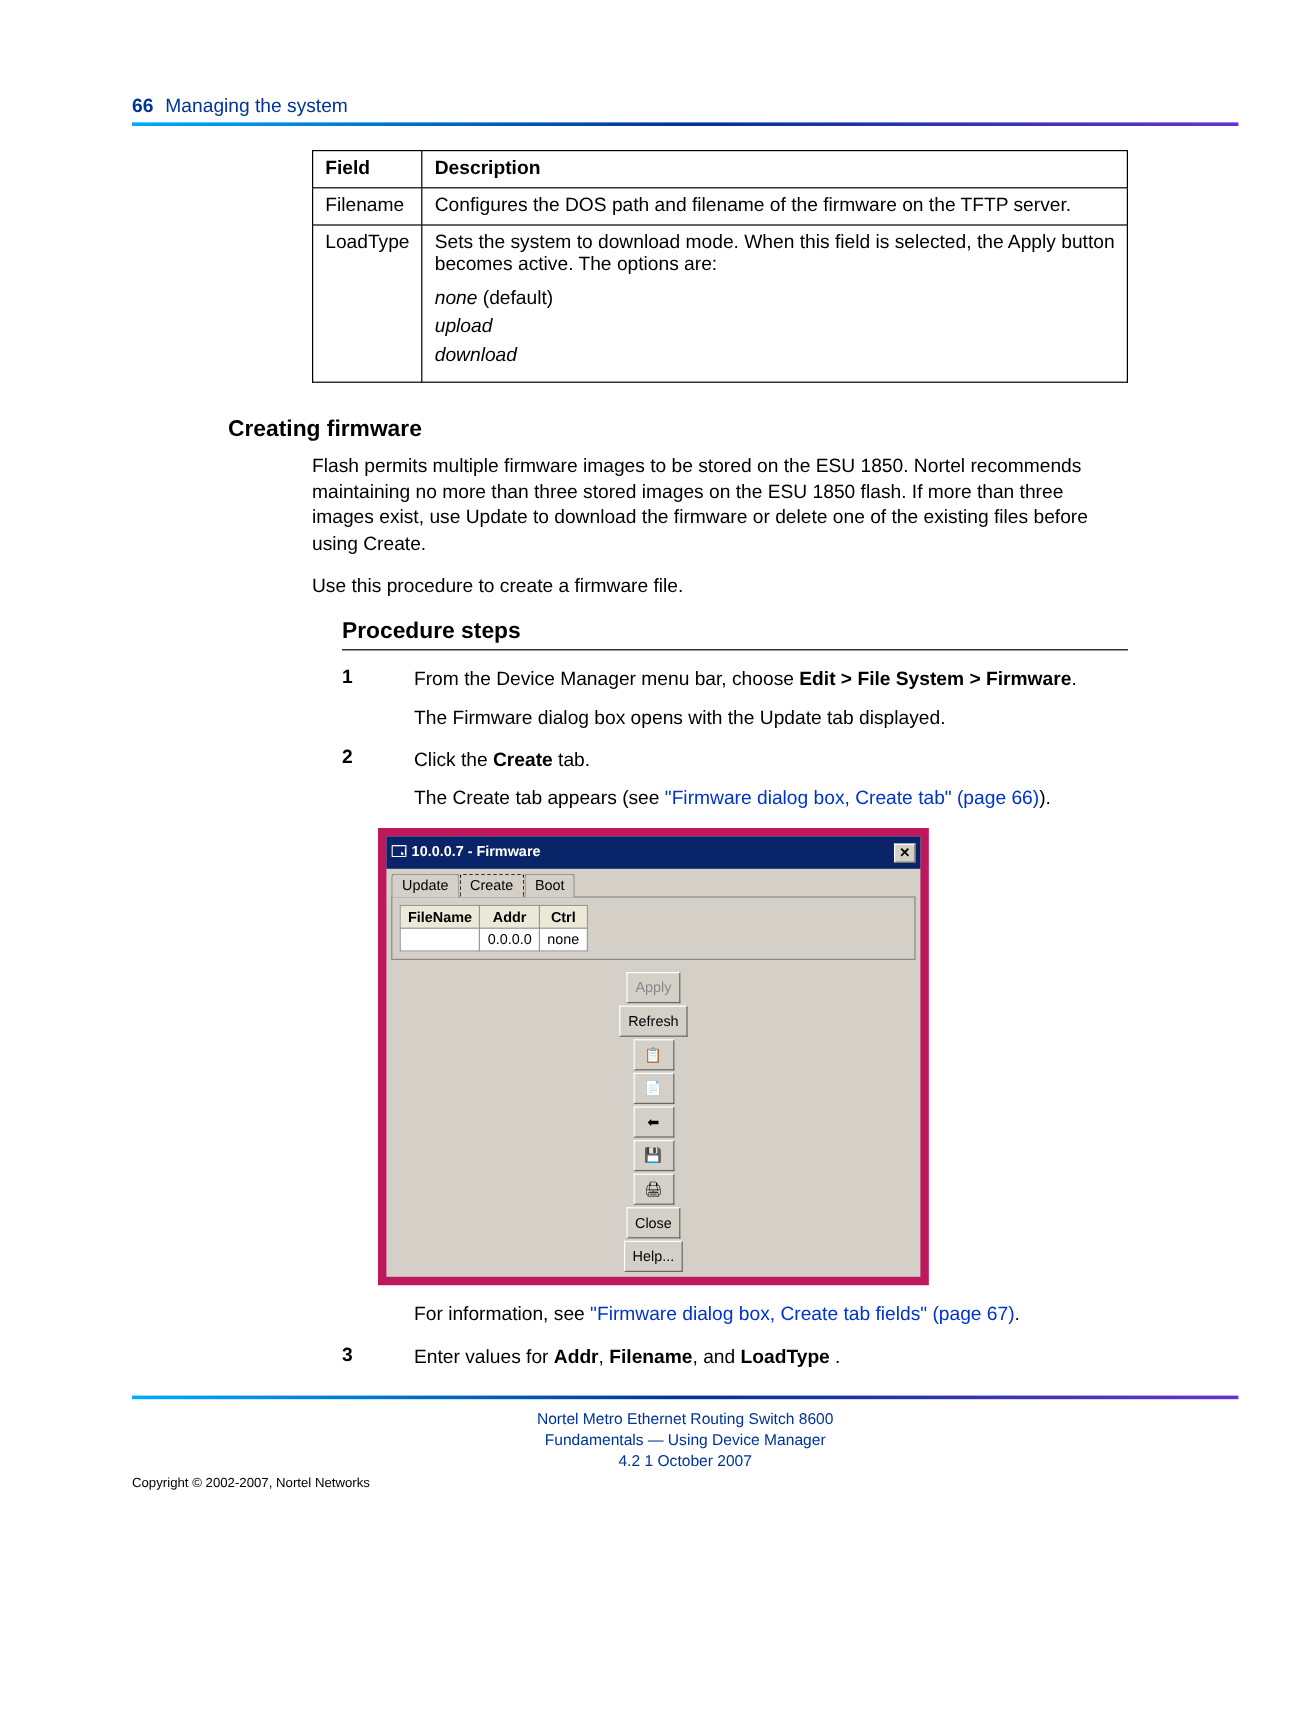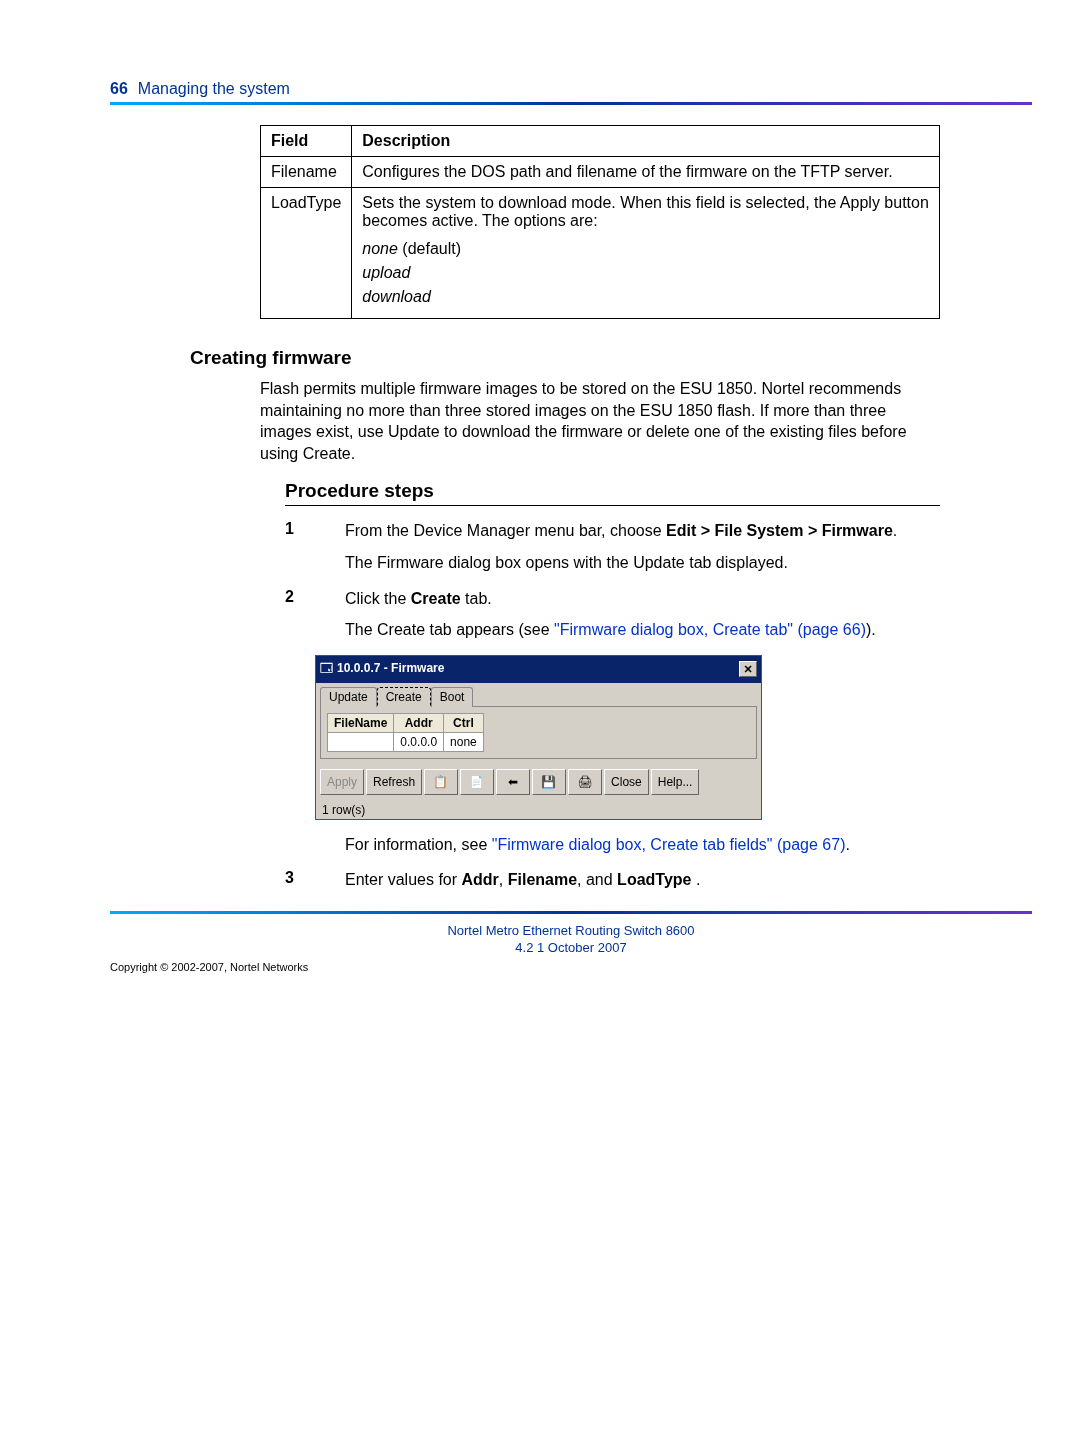--- a/index.html
+++ b/index.html
@@ -102,21 +102,21 @@
     font-weight: bold;
     margin: 14px 0 6px 205px;
     font-size: 15px;
   }
   .screenshot {
     margin: 0 0 14px 205px;
   }
   
   .dlg {
     width: 445px;
-    border: 1px solid #be185d;
+    border: 7px solid #be185d;
     background: #d4d0c8;
     font-family: Tahoma, Arial, sans-serif;
     font-size: 12px;
   }
   .dlg-title {
     background: #0a246a;
     color: #fff;
     padding: 3px 4px;
     display:flex; align-items:center; justify-content:space-between;
     font-weight:bold;
@@ -133,21 +133,21 @@
   .tab {
     padding:2px 8px; border:1px solid #888; border-bottom:none;
     background:#d4d0c8; font-size:12px;
     border-top-left-radius:3px; border-top-right-radius:3px;
   }
   .tab.active { border:1px dashed #000; border-bottom:1px solid #d4d0c8; }
   .pane { border:1px solid #888; background:#d4d0c8; padding:6px; }
   .mini-table { border-collapse:collapse; background:#fff; }
   .mini-table th, .mini-table td { border:1px solid #999; padding:2px 6px; font-size:12px; text-align:center; }
   .mini-table th { background:#ece9d8; }
-  .btnbar { display:flex; gap:2px; align-items:center; margin-top:10px; }
+  .btnbar { display:flex; gap:2px; align-items:center; margin-top:10px;flex-direction:column; }
   .wbtn {
     padding:2px 6px; background:#d4d0c8; border:1px solid #fff;
     border-right-color:#666; border-bottom-color:#666; font-size:12px;
     min-width:20px;min-height:20px;display:flex;align-items:center;justify-content:center;
   }
   .wbtn.dis { color:#888; }
   .rowcount { padding:4px 6px 2px 6px; font-size:12px; }
   .footer {
     text-align:center;
     color:#003399;
@@ -191,20 +191,21 @@
           <div>upload</div>
           <div>download</div>
         </div>
       </td>
     </tr>
   </tbody>
     </table>
 
   <h3 class="section">Creating firmware</h3>
   <div class="bodytext">Flash permits multiple firmware images to be stored on the ESU 1850. Nortel recommends maintaining no more than three stored images on the ESU 1850 flash. If more than three images exist, use Update to download the firmware or delete one of the existing files before using Create.</div>
+  <div class="bodytext">Use this procedure to create a firmware file.</div>
 
   <div class="proc-heading">Procedure steps</div>
 
   <div class="step">
     <div class="num">1</div>
     <div class="txt">
       <span>From the Device Manager menu bar, choose </span><span class="b">Edit &gt; File System &gt; Firmware</span><span>.</span>
     </div>
   </div>
   <div class="substep">The Firmware dialog box opens with the Update tab displayed.</div>
@@ -254,35 +255,35 @@
           <div class="wbtn">Refresh</div>
           <div class="wbtn dis">📋</div>
           <div class="wbtn">📄</div>
           <div class="wbtn">⬅</div>
           <div class="wbtn">💾</div>
           <div class="wbtn">🖨</div>
           <div class="wbtn">Close</div>
           <div class="wbtn">Help...</div>
         </div>
       </div>
-      <div class="rowcount">1 row(s)</div>
     </div>
   </div>
 
   <div class="substep">
     <span>For information, see </span><span class="link">"Firmware dialog box, Create tab fields" (page 67)</span><span>.</span>
   </div>
 
   <div class="step">
     <div class="num">3</div>
     <div class="txt">
       <span>Enter values for </span><span class="b">Addr</span><span>, </span><span class="b">Filename</span><span>, and </span><span class="b">LoadType</span><span> .</span>
     </div>
   </div>
 
   <div class="bottom-rule"></div>
   <div class="footer">
     <div>Nortel Metro Ethernet Routing Switch 8600</div>
+    <div>Fundamentals — Using Device Manager</div>
     <div>4.2   1 October 2007</div>
   </div>
   <div class="copyright">Copyright © 2002-2007, Nortel Networks</div>
 
 </div>
 
 </body></html>

